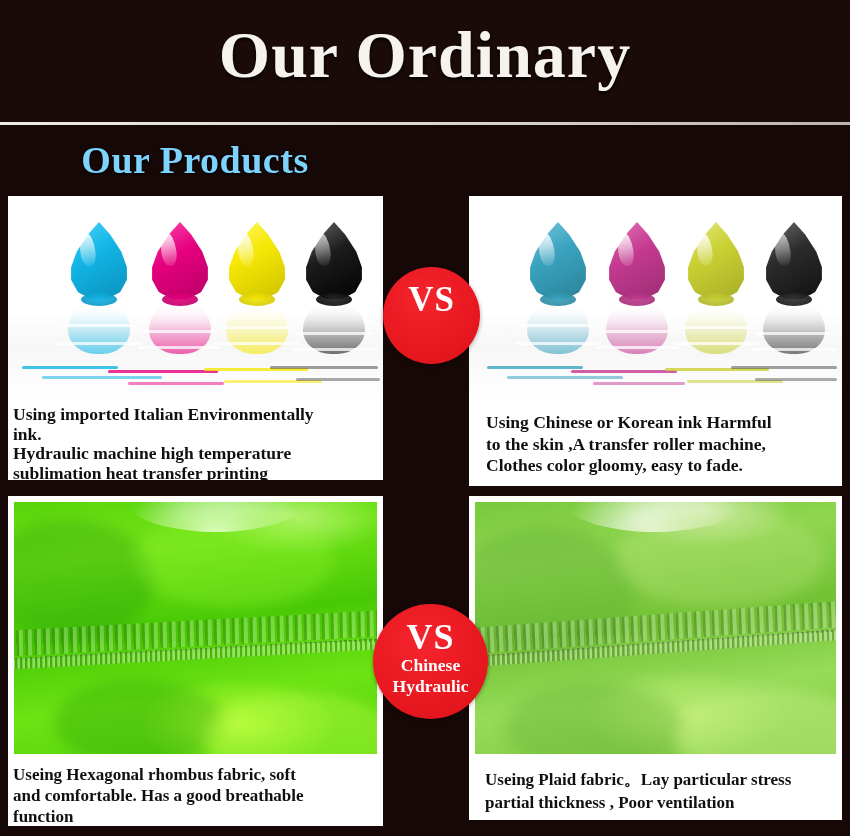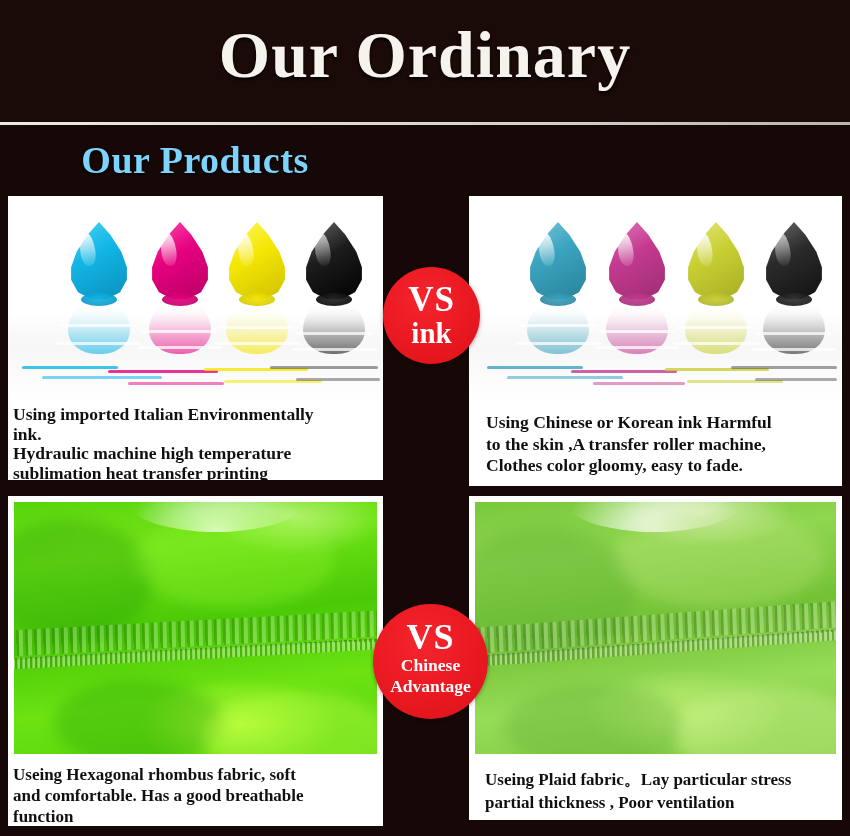--- a/index.html
+++ b/index.html
@@ -444,22 +444,21 @@
   </div>
 
   <div class="caption" id="caption-fab-left">Useing Hexagonal rhombus fabric,  soft
 and comfortable. Has a good breathable
 function</div>
   <div class="caption" id="caption-fab-right">Useing Plaid fabric。Lay particular stress
 partial thickness ,  Poor ventilation</div>
 
   <div class="vs-badge" id="vs-ink">
     <div class="vs-main">VS</div>
-    <div class="vs-sub">ink</div>
   </div>
 
   <div class="vs-badge" id="vs-clothes">
     <div class="vs-main">VS</div>
     <div class="vs-sub">Chinese</div>
-    <div class="vs-sub">Advantage</div>
+    <div class="vs-sub">Hydraulic</div>
   </div>
 
 </div>
 
 </body></html>

